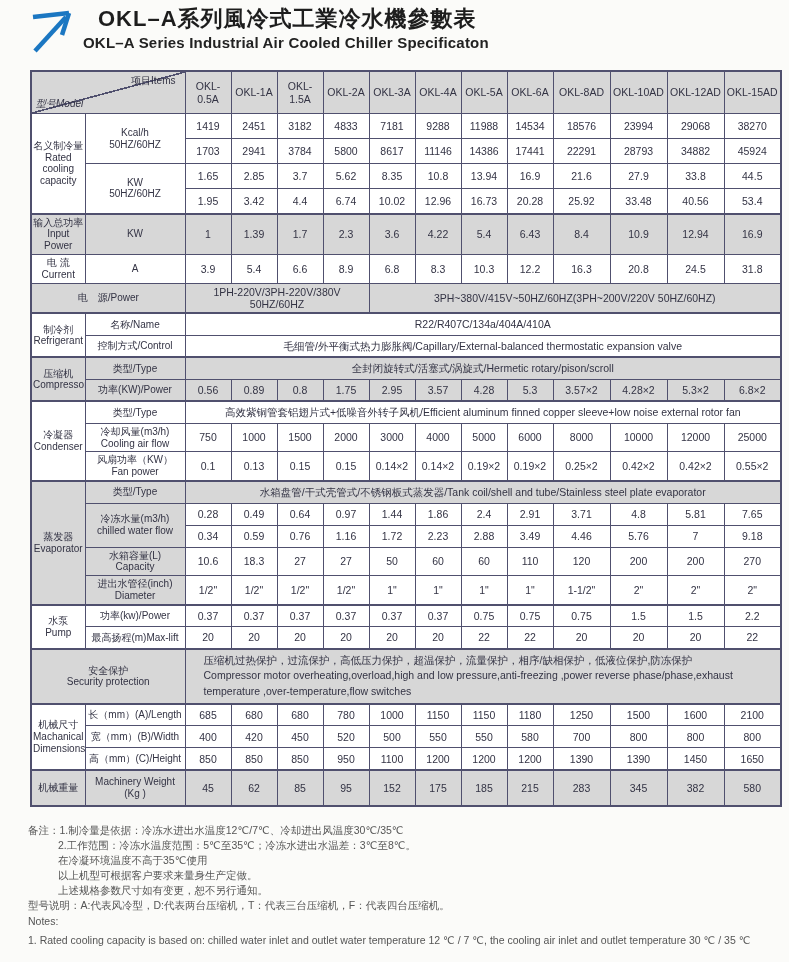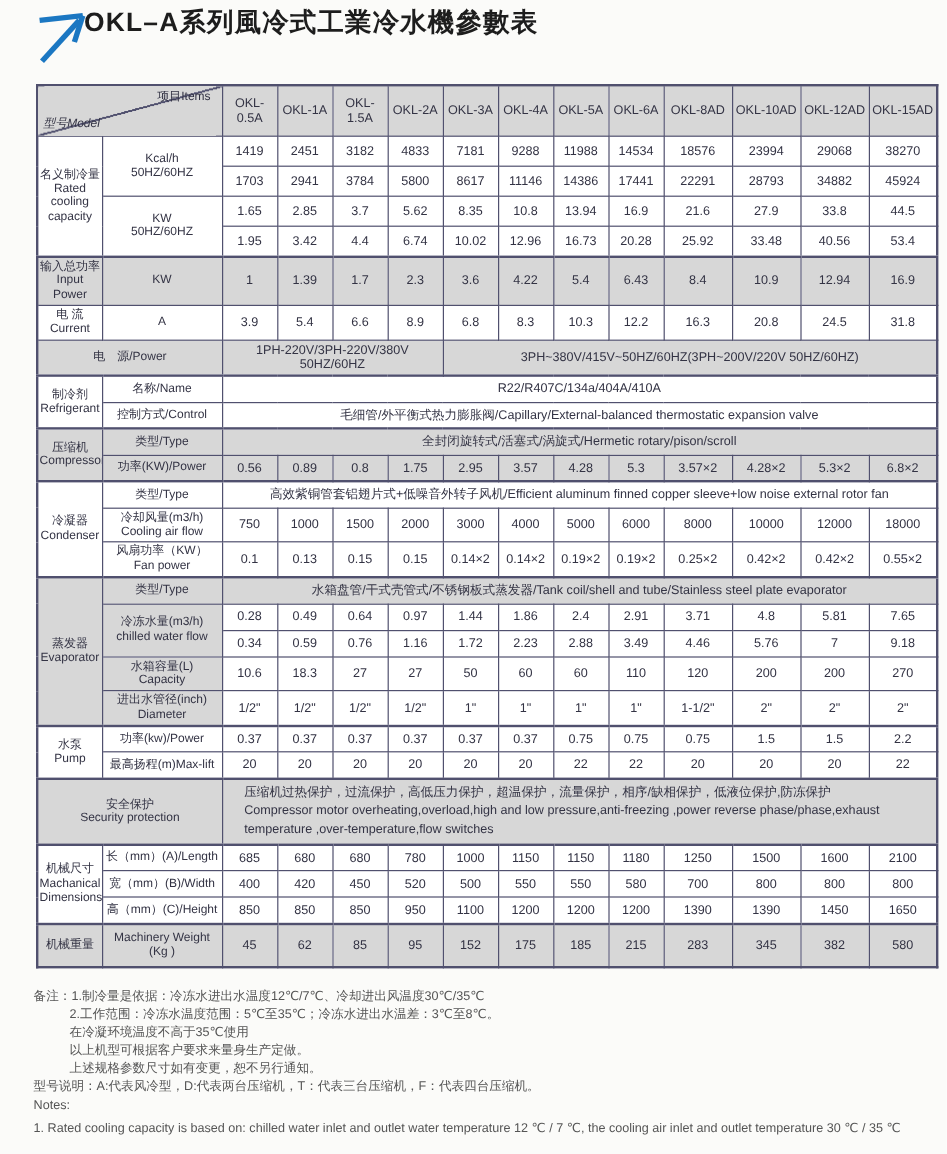--- a/index.html
+++ b/index.html
@@ -10,21 +10,21 @@
     height: 962px;
     background: #fbfbf9;
     font-family: "Liberation Sans", "DejaVu Sans", sans-serif;
     color: #333;
     overflow: hidden;
   }
   
   .doc-header { position: relative; height: 62px; }
   .logo { position: absolute; left: 29px; top: 5px; }
   .title-zh {
-    position: absolute; left: 70px; top: 4px;
+    position: absolute; left: 98px; top: 4px;
     font-size: 22px; font-weight: bold; color: #1d1d1d; letter-spacing: 1px;
     white-space: nowrap;
   }
   .title-en {
     position: absolute; left: 83px; top: 34px;
     font-size: 15px; font-weight: 600; color: #222; letter-spacing: .2px;
     white-space: nowrap;
   }
   
   .table-wrap { margin: 8px 0 0 30px; width: 750px; }
@@ -88,20 +88,21 @@
 
 <div class="page">
 
   <div class="doc-header">
     <svg class="logo" width="44" height="48" viewBox="0 0 44 48">
       <path d="M4 12 L40 8" stroke="#1b77c2" stroke-width="4.5" fill="none"></path>
       <path d="M40 8 L33 30" stroke="#1b77c2" stroke-width="4.5" fill="none"></path>
       <path d="M6 46 L37 12" stroke="#1b77c2" stroke-width="4.5" fill="none"></path>
     </svg>
     <div class="title-zh">OKL–A系列風冷式工業冷水機參數表</div>
+    <div class="title-en">OKL–A Series Industrial Air Cooled Chiller Specificaton</div>
   </div>
 
   <div class="table-wrap">
     <table class="spec">
       <colgroup>
         <col style="width:54px">
           <col style="width:100px">
         <col style="width:46px">
           <col style="width:46px">
           <col style="width:46px">
@@ -283,21 +284,21 @@
             <td class="val">1000</td>
             <td class="val">1500</td>
             <td class="val">2000</td>
             <td class="val">3000</td>
             <td class="val">4000</td>
             <td class="val">5000</td>
             <td class="val">6000</td>
             <td class="val">8000</td>
             <td class="val">10000</td>
             <td class="val">12000</td>
-            <td class="val">18000</td>
+            <td class="val">25000</td>
           </tr>
           <tr>
             <td class="label">风扇功率（KW）
 Fan power</td>
             <td class="val">0.1</td>
             <td class="val">0.13</td>
             <td class="val">0.15</td>
             <td class="val">0.15</td>
             <td class="val">0.14×2</td>
             <td class="val">0.14×2</td>

